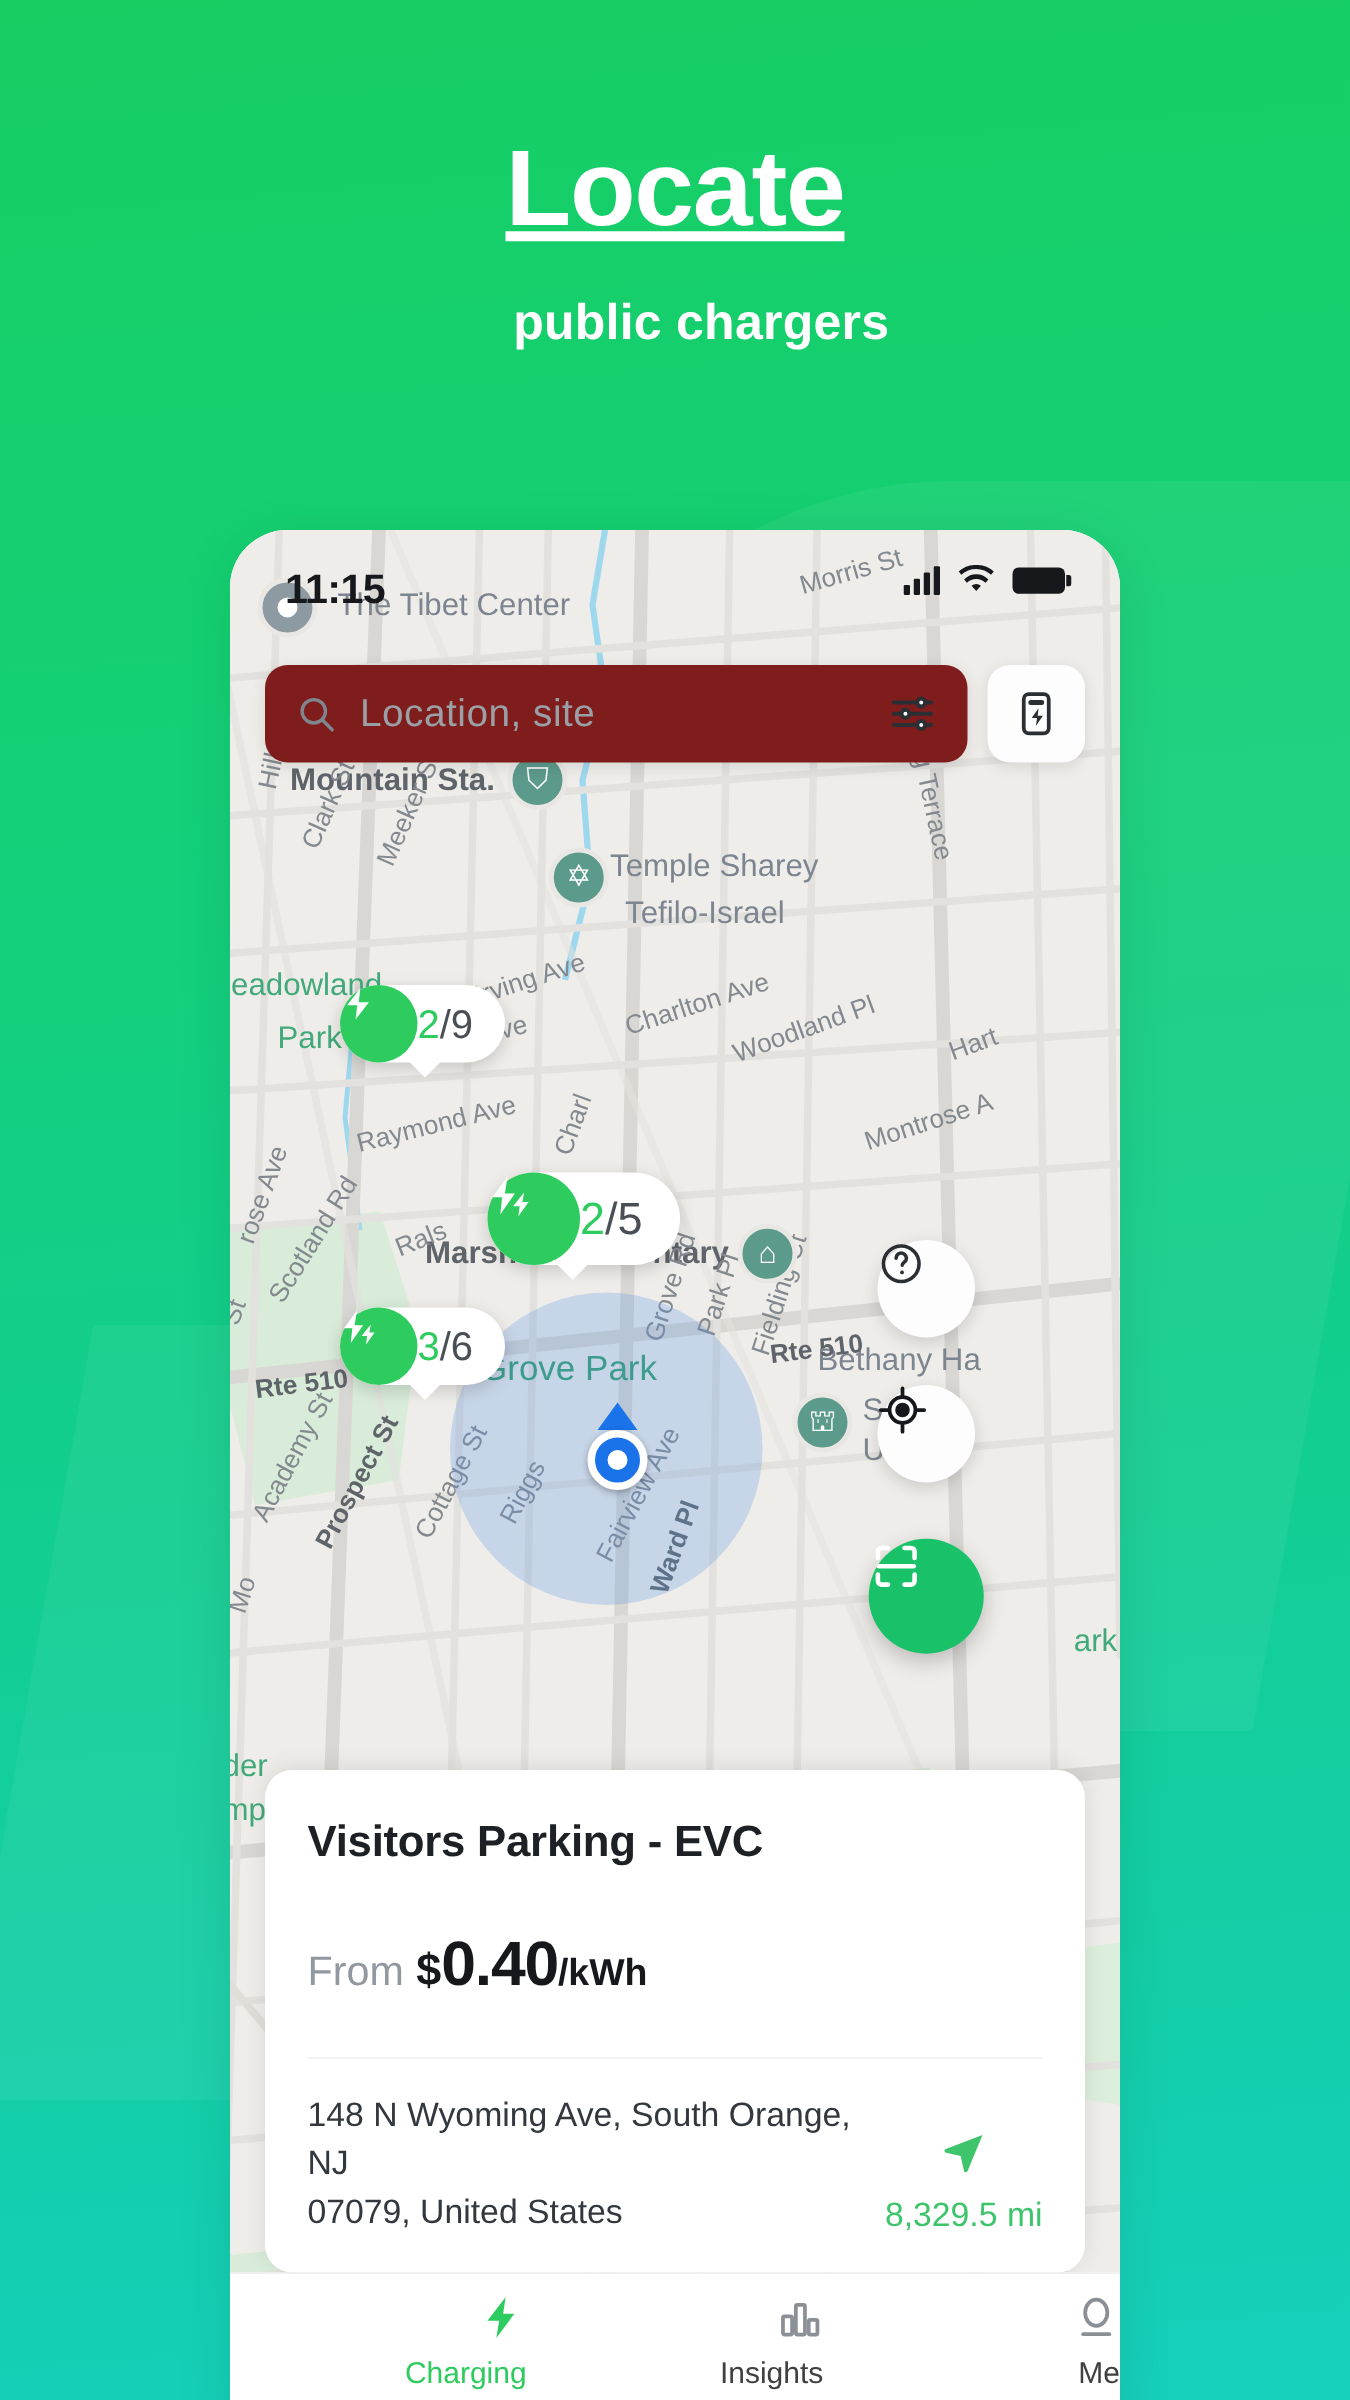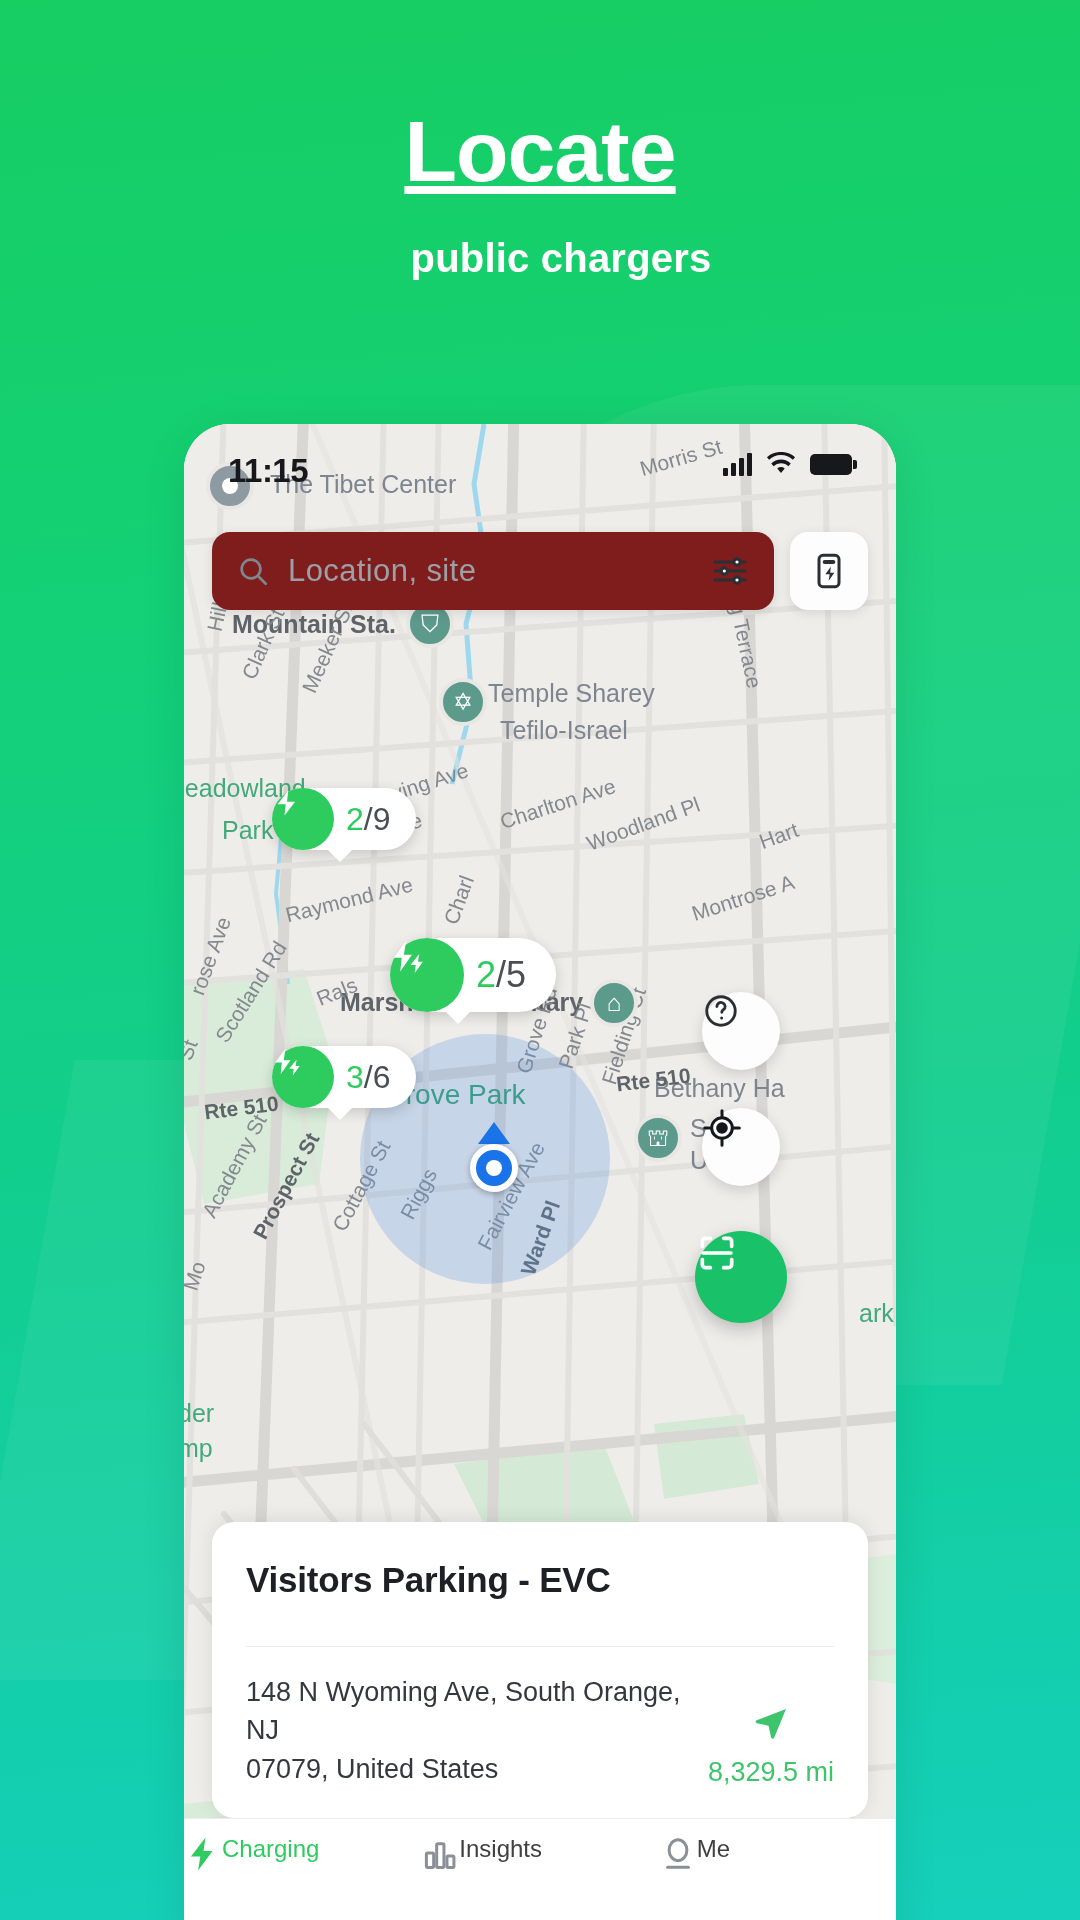--- a/index.html
+++ b/index.html
@@ -133,21 +133,21 @@
     box-shadow: 0 4px 14px rgba(0,0,0,0.17);
   }
   .marker .badge {
     width: 62px; height: 62px; border-radius: 50%;
     background: #2ecb5f;
     display: flex; align-items: center; justify-content: center;
     flex: none;
   }
   .marker.big { height: 74px; border-radius: 40px; padding-right: 30px; }
   .marker.big .badge { width: 74px; height: 74px; }
-  .marker .count { margin-left: 12px; font-size: 32px; color: #4a4f55; white-space: nowrap; }
+  .marker .count { margin-left: 0; font-size: 32px; color: #4a4f55; white-space: nowrap; }
   .marker.big .count { font-size: 36px; }
   .marker .count b { color: #2ecb5f; font-weight: normal; }
   .marker .tail {
     position: absolute; bottom: -12px; left: 52px;
     width: 0; height: 0;
     border-left: 16px solid transparent; border-right: 16px solid transparent;
     border-top: 16px solid #ffffff;
   }
 
   
@@ -212,21 +212,21 @@
   .card-dist { text-align: center; flex: none; }
   .card-dist .val { margin-top: 10px; font-size: 27px; color: #3ec46b; white-space: nowrap; }
 
   
   .tabbar {
     position: absolute; left: 0; right: 0; bottom: 0; height: 126px;
     background: #ffffff; border-top: 1px solid #ececec;
     display: flex; align-items: flex-start; padding-top: 16px;
     z-index: 28;
   }
-  .tab { flex: 1; display: flex; flex-direction: row; align-items: flex-start; gap: 0; }
+  .tab { flex: 1; display: flex; flex-direction: column; align-items: flex-end; gap: 12px; }
   .tab .label { font-size: 24px; color: #404040; }
   .tab.active .label { color: #2ecb5f; }
 </style>
 </head>
 <body>
 
 <div class="bg-shape-a"></div>
 <div class="bg-shape-b"></div>
 
 <div class="promo">
@@ -465,20 +465,26 @@
       <svg width="40" height="40" viewBox="0 0 24 24" fill="none" stroke="#2b2f34" stroke-width="1.8">
         <rect x="6" y="2.6" width="12" height="18.8" rx="2.4"></rect>
         <path d="M9.4 6.6h5.2" stroke-width="2.4" stroke-linecap="round"></path>
         <path d="M13.1 9.4l-3.3 4.6h2.6l-.6 3.9 3.4-4.9h-2.5l.4-3.6z" fill="#2b2f34" stroke="none"></path>
       </svg>
     </div>
   </div>
 
   <div class="infocard">
     <div class="card-title">Visitors Parking - EVC</div>
+    <div class="card-price">
+      <span class="from">From</span>
+      <span class="cur">$</span>
+      <span class="amt">0.40</span>
+      <span class="unit">/kWh</span>
+    </div>
     <div class="card-bottom">
       <div class="card-addr">
         <div>148 N Wyoming Ave, South Orange, NJ</div>
         <div>07079, United States</div>
       </div>
       <div class="card-dist">
         <svg width="40" height="40" viewBox="0 0 24 24" fill="#3ec46b">
           <path d="M21 3.6L3.4 10.3c-.9.3-.8 1.6.1 1.8l7 1.6 1.6 7c.2.9 1.5 1 1.8.1L21 3.6z"></path>
         </svg>
         <div class="val">8,329.5 mi</div>

